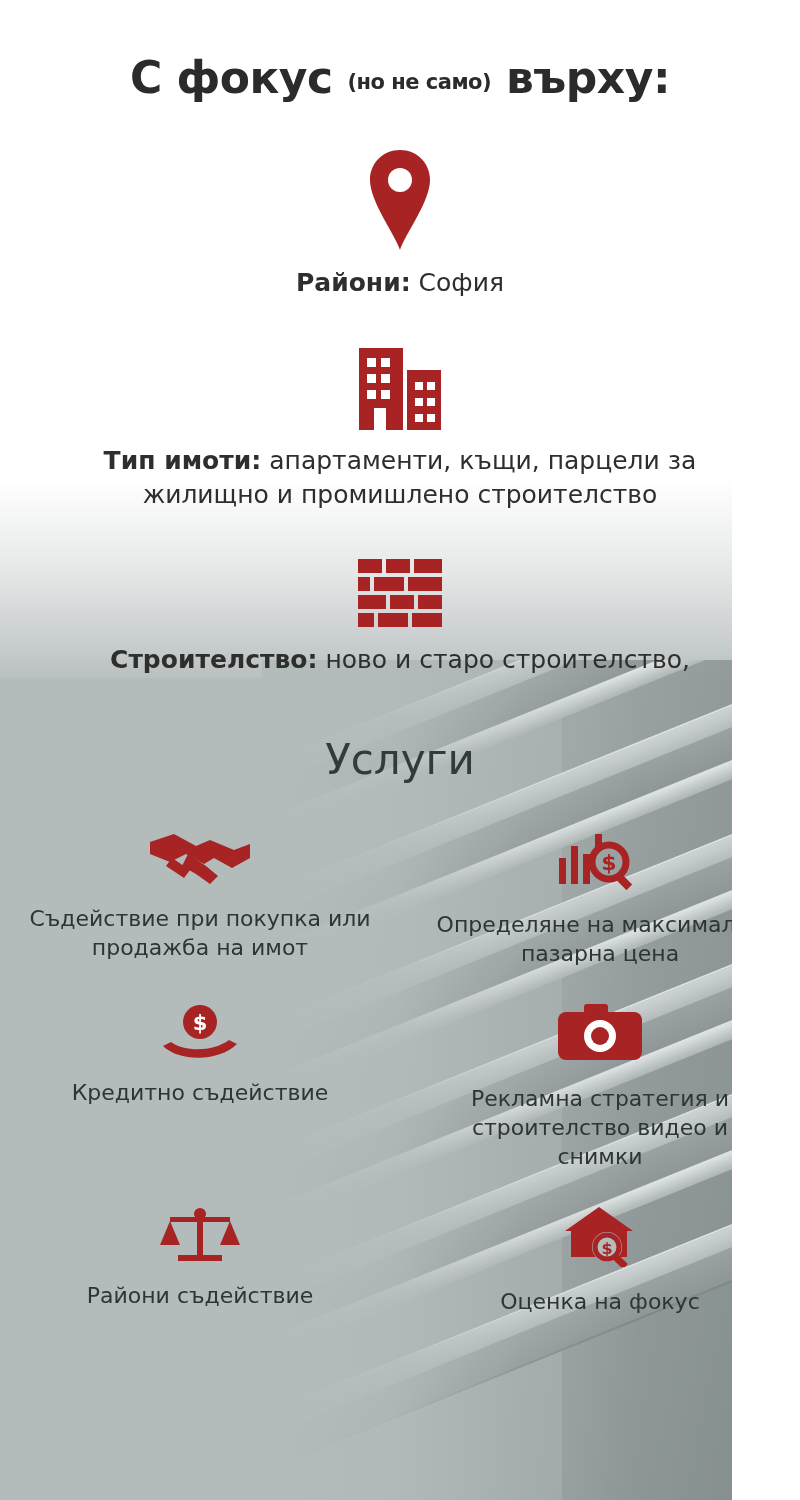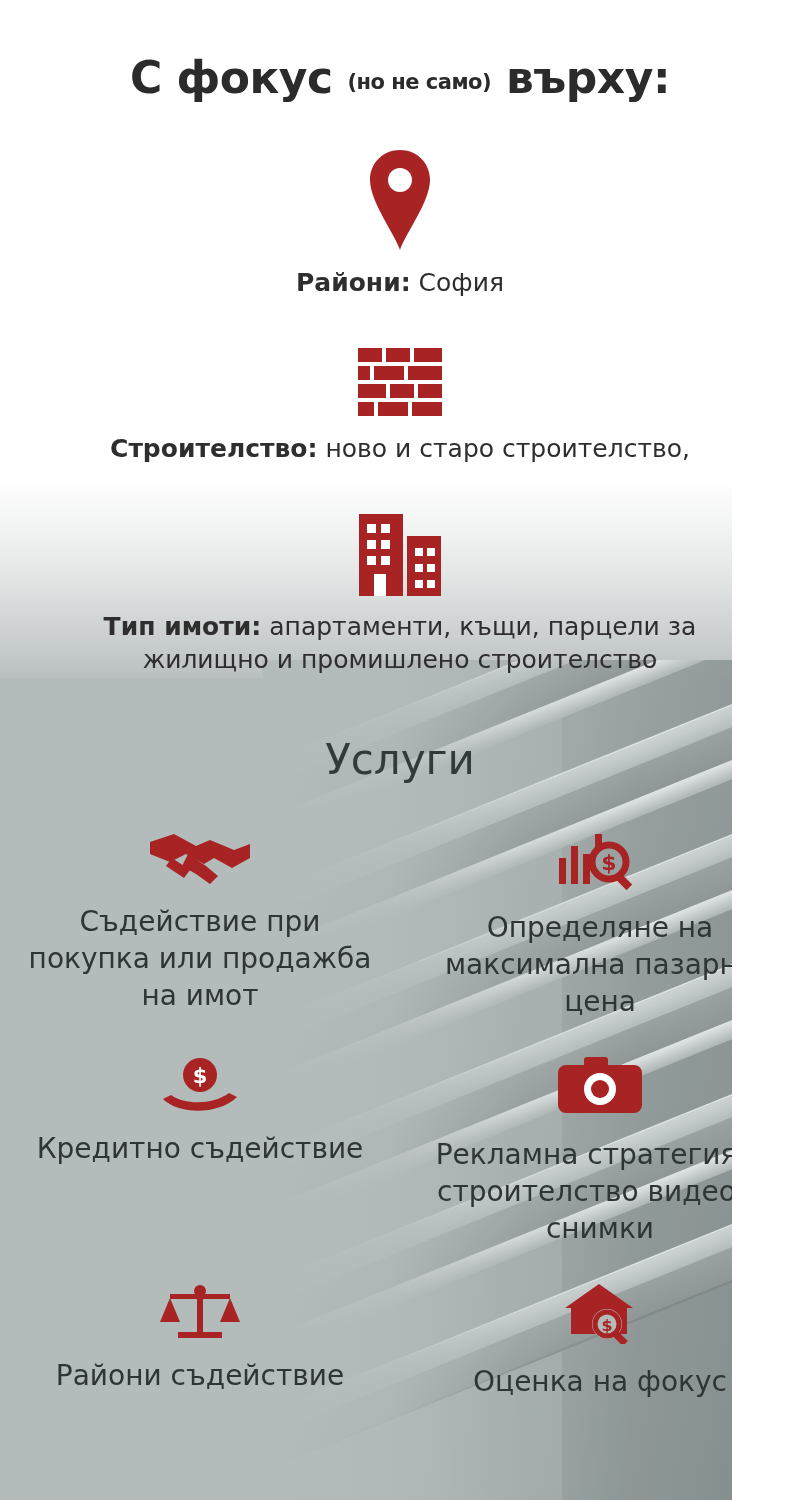--- a/index.html
+++ b/index.html
@@ -140,21 +140,21 @@
     text-align: center;
     padding: 0 26px;
   }
   .service .icon {
     display: block;
     margin: 0 auto 14px auto;
     line-height: 0;
     height: 62px;
   }
   .service .label {
-    font-size: 28px;
+    font-size: 22px;
     color: #2f3434;
     line-height: 1.32;
     text-align: center;
   }
   .svc-right .label { color: #2f3434; margin-top: 20px; }
 </style>
 </head>
 <body>
 
 <div class="page">
@@ -188,44 +188,20 @@
 
     <div class="block">
       <span class="icon">
         <svg width="70" height="104" viewBox="0 0 70 104">
           <path d="M35 2C18 2 5 15 5 32c0 22 26 56 30 70 4-14 30-48 30-70C65 15 52 2 35 2z" fill="#a82323"></path>
           <circle cx="35" cy="32" r="12" fill="#ffffff"></circle>
         </svg>
       </span>
       <div class="caption">
         <b>Райони:</b><span> София</span>
-      </div>
-    </div>
-
-    <div class="block">
-      <span class="icon">
-        <svg width="84" height="70" viewBox="0 0 84 70">
-          <g fill="#a82323">
-            <rect x="0" y="0" width="24" height="14"></rect>
-            <rect x="28" y="0" width="24" height="14"></rect>
-            <rect x="56" y="0" width="28" height="14"></rect>
-            <rect x="0" y="18" width="12" height="14"></rect>
-            <rect x="16" y="18" width="30" height="14"></rect>
-            <rect x="50" y="18" width="34" height="14"></rect>
-            <rect x="0" y="36" width="28" height="14"></rect>
-            <rect x="32" y="36" width="24" height="14"></rect>
-            <rect x="60" y="36" width="24" height="14"></rect>
-            <rect x="0" y="54" width="16" height="14"></rect>
-            <rect x="20" y="54" width="30" height="14"></rect>
-            <rect x="54" y="54" width="30" height="14"></rect>
-          </g>
-        </svg>
-      </span>
-      <div class="caption">
-        <b>Строителство:</b><span> ново и старо строителство,</span>
       </div>
     </div>
 
     <div class="block">
       <span class="icon">
         <svg width="90" height="82" viewBox="0 0 90 82">
           <g fill="#a82323">
             <rect x="4" y="0" width="44" height="82"></rect>
             <rect x="52" y="22" width="34" height="60"></rect>
           </g>
@@ -244,20 +220,44 @@
             <rect x="60" y="66" width="8" height="8"></rect>
             <rect x="72" y="66" width="8" height="8"></rect>
           </g>
         </svg>
       </span>
       <div class="caption">
         <b>Тип имоти:</b><span> апартаменти, къщи, парцели за жилищно и промишлено строителство</span>
       </div>
     </div>
 
+    <div class="block">
+      <span class="icon">
+        <svg width="84" height="70" viewBox="0 0 84 70">
+          <g fill="#a82323">
+            <rect x="0" y="0" width="24" height="14"></rect>
+            <rect x="28" y="0" width="24" height="14"></rect>
+            <rect x="56" y="0" width="28" height="14"></rect>
+            <rect x="0" y="18" width="12" height="14"></rect>
+            <rect x="16" y="18" width="30" height="14"></rect>
+            <rect x="50" y="18" width="34" height="14"></rect>
+            <rect x="0" y="36" width="28" height="14"></rect>
+            <rect x="32" y="36" width="24" height="14"></rect>
+            <rect x="60" y="36" width="24" height="14"></rect>
+            <rect x="0" y="54" width="16" height="14"></rect>
+            <rect x="20" y="54" width="30" height="14"></rect>
+            <rect x="54" y="54" width="30" height="14"></rect>
+          </g>
+        </svg>
+      </span>
+      <div class="caption">
+        <b>Строителство:</b><span> ново и старо строителство,</span>
+      </div>
+    </div>
+
     <div class="services-title">Услуги</div>
 
     <div class="services-grid">
 
       <div class="service">
         <span class="icon">
           <svg width="104" height="62" viewBox="0 0 104 62">
             <g fill="#a82323">
               <path d="M2 14 L26 6 L48 18 L62 12 L86 22 L102 16 L102 30 L84 40 L66 30 L56 36 L38 26 L22 34 L2 26 Z"></path>
               <path d="M40 26 L58 38 L70 48 L62 56 L48 46 L34 38 Z"></path>

